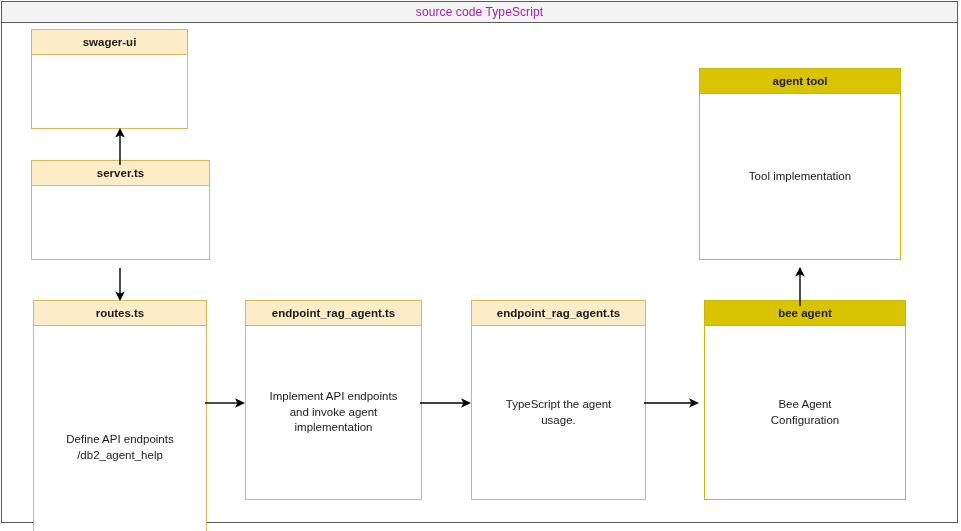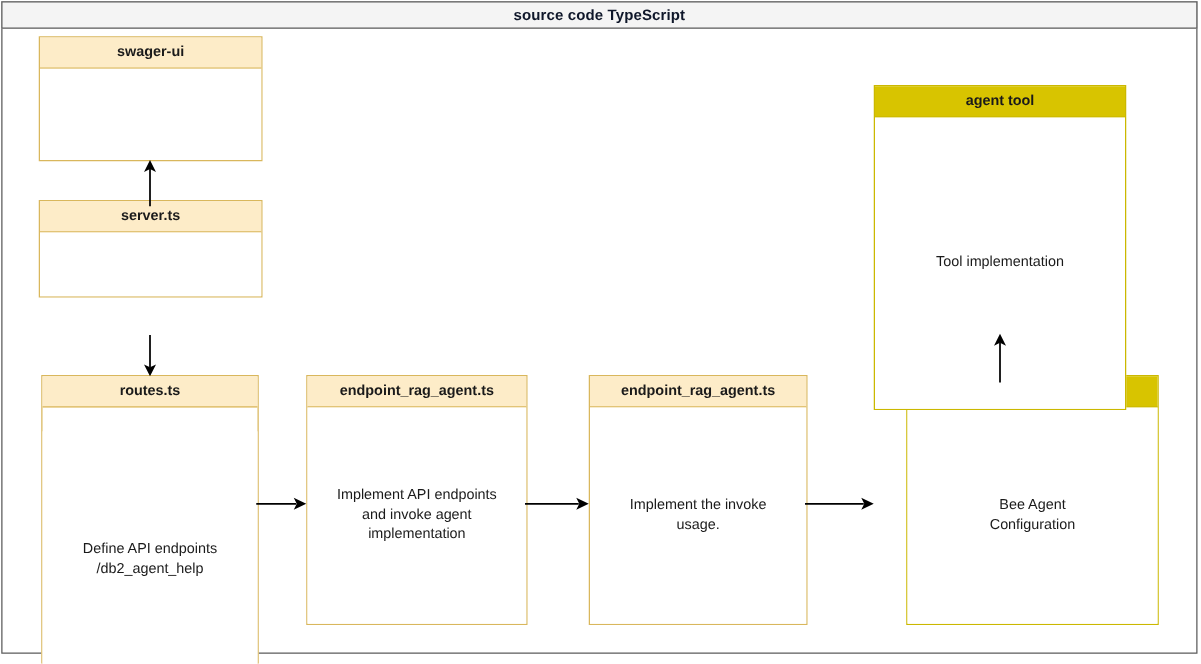--- a/index.html
+++ b/index.html
@@ -36,22 +36,22 @@
     height: 22px;
     background: #f4f4f4;
     border: 1.5px solid #5b5b5b;
     box-sizing: border-box;
     display: flex;
     align-items: center;
     justify-content: center;
   }
   .title-bar .title-text {
     font-size: 12px;
-    font-weight: bold;
-    color: #0f172a;
+    font-weight: normal;
+    color: #a21caf;
     letter-spacing: 0.1px;
   }
 
   
   .node {
     position: absolute;
     box-sizing: border-box;
     background: #ffffff;
     display: flex;
     flex-direction: column;
@@ -114,56 +114,56 @@
 <body>
 
 <div class="canvas">
 
   <div class="frame"></div>
 
   <div class="title-bar">
     <span class="title-text">source code TypeScript</span>
   </div>
 
-  <div class="node cream" style="left:31px; top:29px; width:179px; height:100px;">
+  <div class="node cream" style="left:31px; top:29px; width:157px; height:100px;">
     <div class="node-header">swager-ui</div>
     <div class="node-body" style="white-space:pre-line;"></div>
   </div>
 
-  <div class="node cream" style="left:31px; top:160px; width:179px; height:78px;">
+  <div class="node cream" style="left:31px; top:160px; width:179px; height:100px;">
     <div class="node-header">server.ts</div>
     <div class="node-body" style="white-space:pre-line;"></div>
   </div>
 
   <div class="node cream" style="left:33px; top:300px; width:174px; height:252px;">
     <div class="node-header">routes.ts</div>
     <div class="node-body" style="white-space:pre-line;margin-top:19px;">Define API endpoints
 /db2_agent_help</div>
   </div>
 
   <div class="node cream" style="left:245px; top:300px; width:177px; height:200px;">
     <div class="node-header">endpoint_rag_agent.ts</div>
     <div class="node-body" style="white-space:pre-line;">Implement API endpoints
 and invoke agent
 implementation</div>
   </div>
 
   <div class="node cream" style="left:471px; top:300px; width:175px; height:200px;">
     <div class="node-header">endpoint_rag_agent.ts</div>
-    <div class="node-body" style="white-space:pre-line;">Implement the invoke
+    <div class="node-body" style="white-space:pre-line;">TypeScript the agent
 usage.</div>
   </div>
 
-  <div class="node gold" style="left:725px; top:300px; width:202px; height:200px;">
+  <div class="node gold" style="left:704px; top:300px; width:202px; height:200px;">
     <div class="node-header">bee agent</div>
     <div class="node-body" style="white-space:pre-line;">Bee Agent
 Configuration</div>
   </div>
 
-  <div class="node gold" style="left:699px; top:68px; width:202px; height:260px;">
+  <div class="node gold" style="left:699px; top:68px; width:202px; height:192px;">
     <div class="node-header">agent tool</div>
     <div class="node-body" style="white-space:pre-line;">Tool implementation</div>
   </div>
 
   <svg class="conn" style="left:108px; top:125px; width:24px; height:40px;" viewBox="0 0 24 40">
     <line x1="12" y1="40" x2="12" y2="10"></line>
     <polygon points="12,3 7.2,12.5 12,10.2 16.8,12.5"></polygon>
   </svg>
 
   <svg class="conn" style="left:108px; top:268px; width:24px; height:36px;" viewBox="0 0 24 36">

